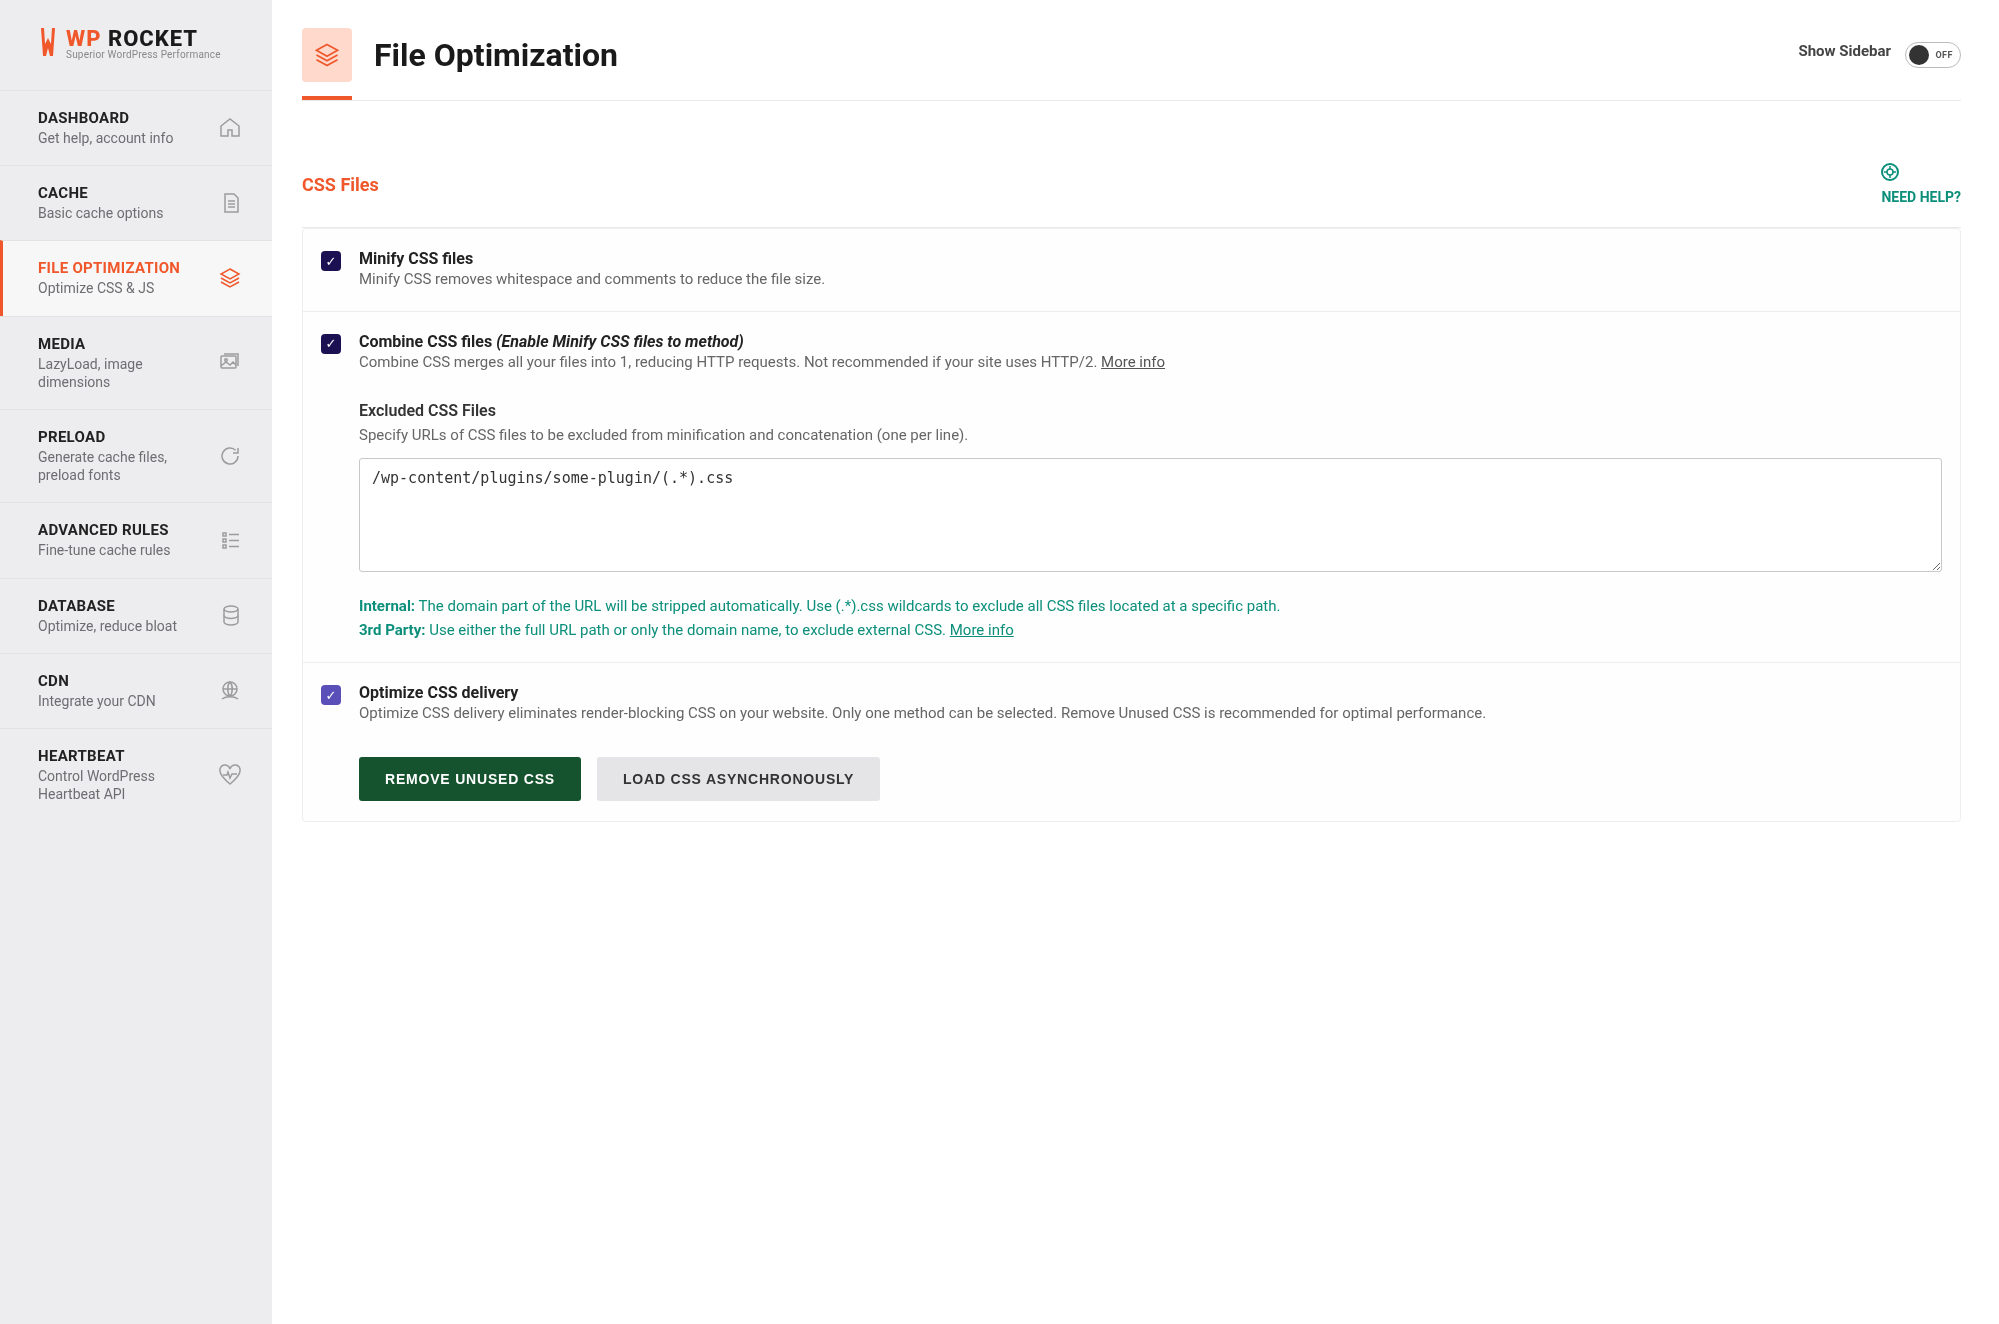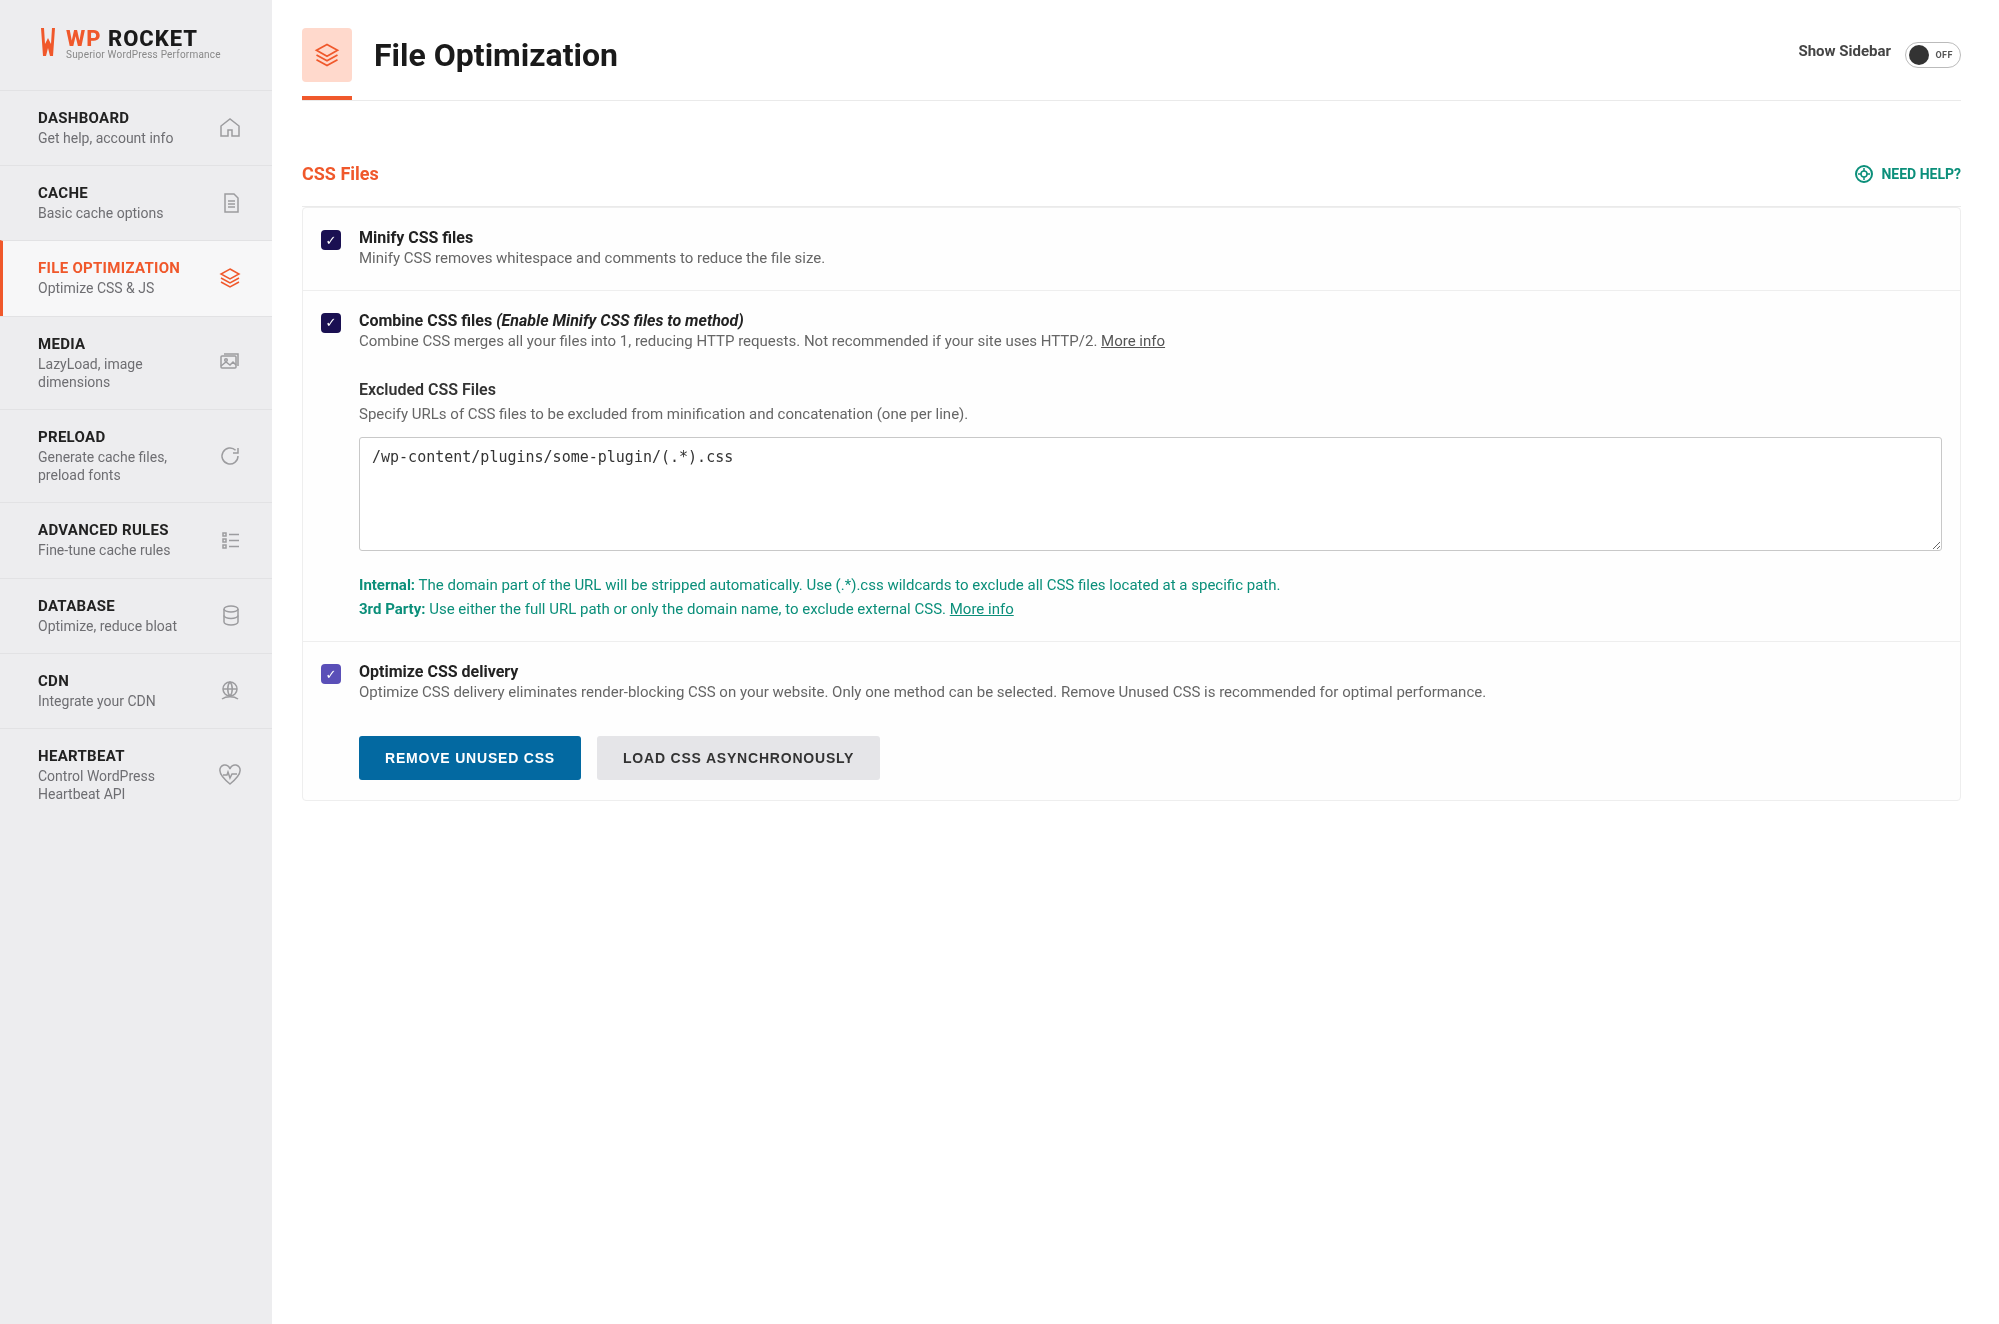--- a/index.html
+++ b/index.html
@@ -28,42 +28,42 @@
 .page-title { font-size: 32px; font-weight: 700; color: #1a1a1a; }
 .page-head-right { display: flex; align-items: flex-start; gap: 14px; }
 .show-sidebar { font-weight: 700; color: #444; font-size: 15px; }
 .toggle { width: 56px; height: 26px; border: 1px solid #bbb; border-radius: 20px; background: #fff; position: relative; cursor: pointer; display:flex; align-items:center; }
 .toggle .knob { width: 20px; height: 20px; background: #333; border-radius: 50%; position: absolute; left: 3px; top: 2px; }
 .toggle .lbl { position:absolute; right:7px; font-size:9px; font-weight:700; color:#555; letter-spacing:0.5px; }
 .orange-underline { width: 50px; height: 4px; background: #f0582b; margin-bottom: 0; }
 .hr { border: none; border-top: 1px solid #eaeaea; }
 .section-head { display: flex; justify-content: space-between; align-items: center; margin-top: 62px; margin-bottom: 22px; }
 .section-title { color: #f0582b; font-weight: 700; font-size: 18px; }
-.need-help { color: #0b8f7a; font-weight: 700; font-size: 14px; display:flex; align-items:center; gap:8px; cursor:pointer; }
+.need-help { color: #0b8f7a; font-weight: 700; font-size: 14px; display:flex; align-items:flex-start; gap:8px; cursor:pointer;flex-direction:column; }
 .need-help .ring { width:18px; height:18px; border:2px solid #0b8f7a; border-radius:50%; display:inline-flex; align-items:center; justify-content:center; font-size:10px; }
 .panel { border: 1px solid #eee; border-radius: 4px; background: #fefefe; }
 .opt { display: flex; gap: 18px; padding: 20px 18px; border-bottom: 1px solid #eee; }
 .opt:last-child { border-bottom: none; }
 .chk { width: 20px; height: 20px; border-radius: 4px; background: #1a1052; color:#fff; flex-shrink:0; margin-top:2px; display:flex; align-items:center; justify-content:center; font-size:13px; cursor:pointer; }
 .chk.light { background: #5a4fb8; }
 .opt-body { flex: 1; }
 .opt-title { font-weight: 700; font-size: 16px; color: #222; }
 .opt-title .note { font-style: italic; font-weight: 700; }
 .opt-desc { color: #666; font-size: 15px; line-height:1.5; }
 .opt-desc a, .more-link { color: #555; text-decoration: underline; cursor:pointer; }
 .sub-block { margin-top: 28px; }
 .sub-title { font-weight: 600; font-size: 16px; color: #333; margin-bottom: 6px; }
 .sub-desc { color: #666; font-size: 15px; margin-bottom: 14px; }
 textarea { width: 100%; min-height: 114px; border: 1px solid #c8c8c8; border-radius: 3px; padding: 10px 12px; font-family: SFMono-Regular, Menlo, Consolas, monospace; font-size: 15px; resize: vertical; color:#333; }
 .hint { color: #0b8f7a; font-size: 15px; margin-top: 18px; line-height: 1.6; }
 .hint .b { font-weight: 700; }
 .hint a { color: #0b8f7a; text-decoration: underline; }
 .btn-row { display: flex; gap: 16px; margin-top: 32px; }
 .btn { padding: 14px 26px; font-weight: 700; font-size: 14px; letter-spacing: 0.8px; border-radius: 3px; border: none; cursor: pointer; }
-.btn.primary { background: #0369a1; color: #fff; }
+.btn.primary { background: #14532d; color: #fff; }
 .btn.secondary { background: #e5e5e8; color: #333; }
 svg { display:block; }
 </style>
 </head>
 <body>
 
 <div class="app">
   <aside class="sidebar">
     <div class="brand">
       <span class="brand-carrot">

